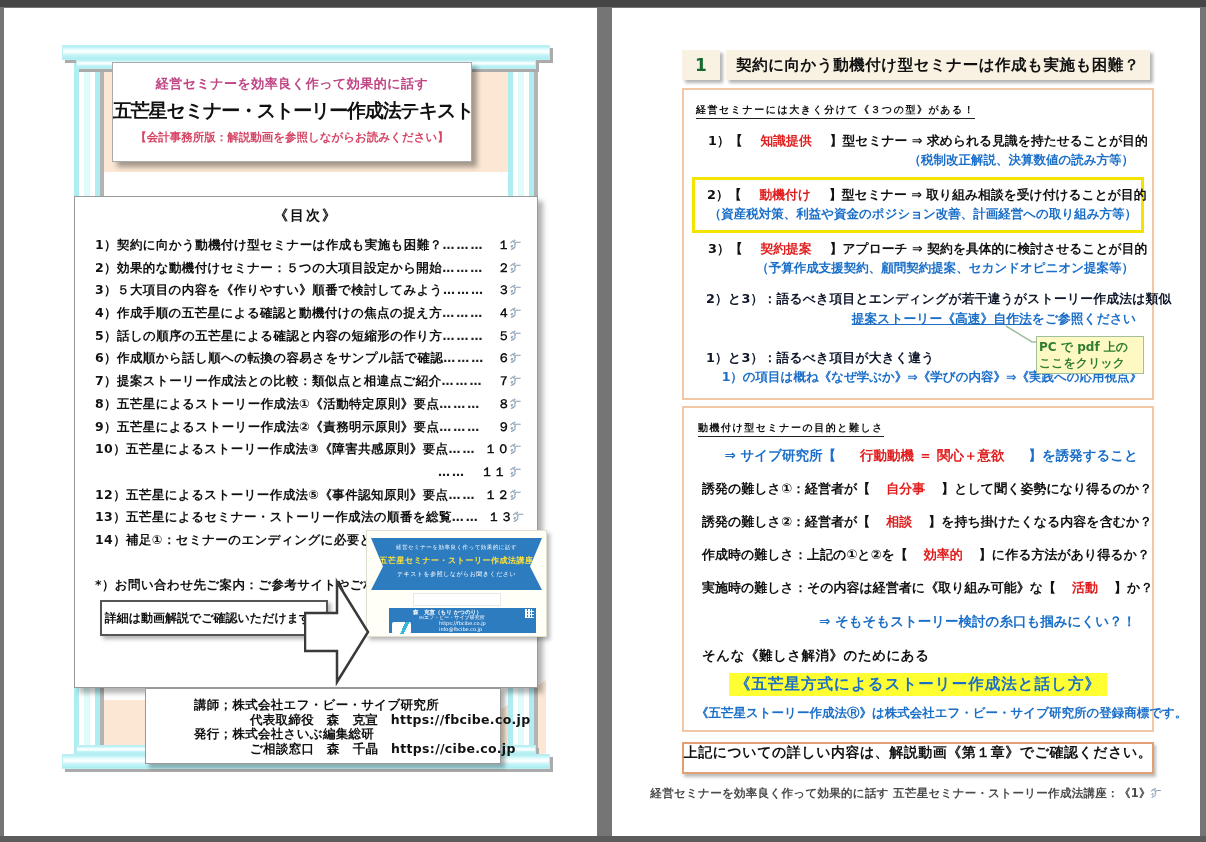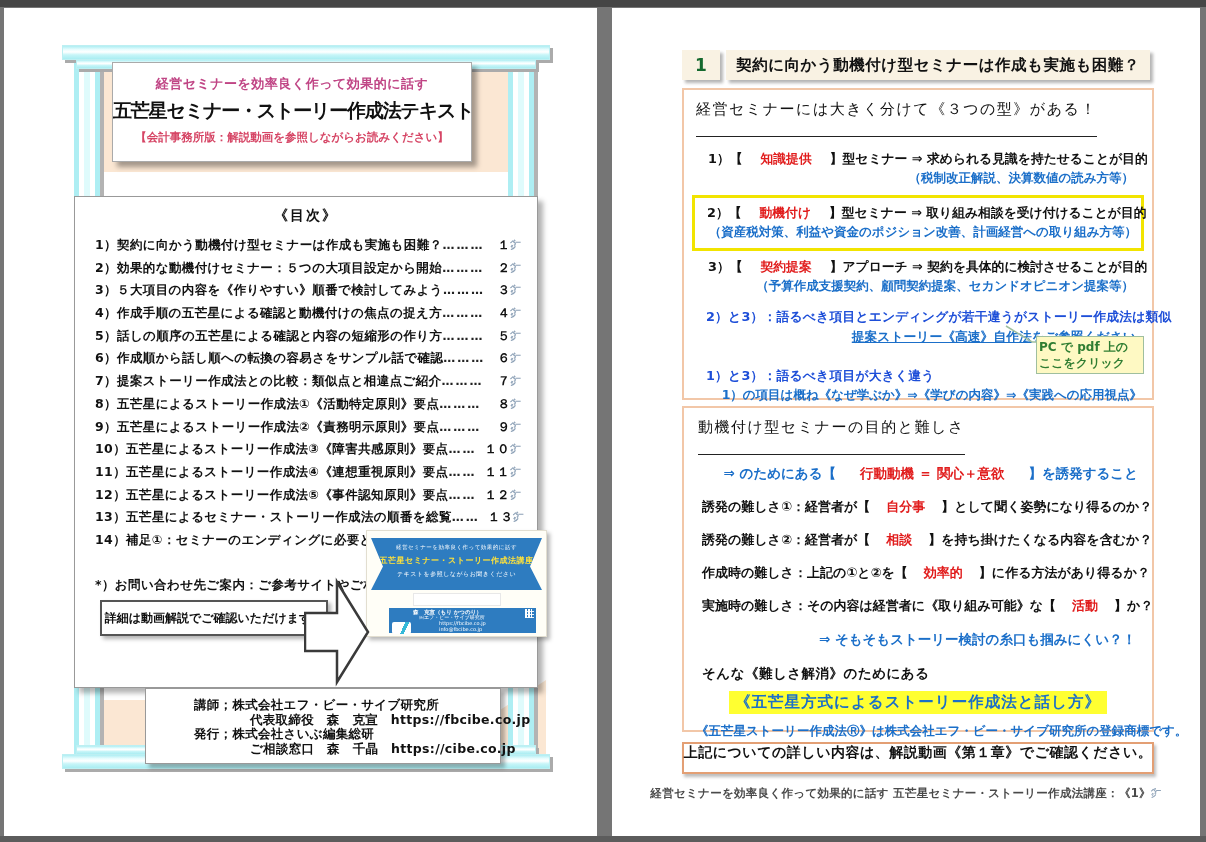--- a/index.html
+++ b/index.html
@@ -109,28 +109,28 @@
     position:absolute;left:114px;top:42px;width:424px;height:30px;background:var(--cream);
     box-shadow:3px 3px 3px #b5b5b5;display:flex;align-items:center;justify-content:center;
     font-size:15.5px;font-weight:bold;color:#111;letter-spacing:.5px;white-space:nowrap;
   }
   .cbox{
     position:absolute;left:70px;width:472px;background:#fff;border:2px solid var(--salmon);
     box-sizing:border-box;
   }
   .box1{top:80px;height:312px;padding:8px 10px;}
   .box2{top:398px;height:326px;padding:8px 12px;}
-  .heading{display:inline-block;font-size:15px;font-weight:normal;color:#111;letter-spacing:1.5px;
-    border-bottom:1.5px solid #222;padding-bottom:17px;white-space:nowrap;margin:2px 0 6px 2px;}
+  .heading{display:inline-block;font-size:10px;font-weight:bold;color:#111;letter-spacing:1.5px;
+    border-bottom:1.5px solid #222;padding-bottom:1px;white-space:nowrap;margin:2px 0 6px 2px;}
   .item-line{font-size:12.8px;font-weight:bold;color:#111;padding-left:14px;white-space:nowrap;margin-top:8px;}
   .item-line .kw{color:var(--red);margin:0 18px;}
   .note{font-size:12.5px;font-weight:bold;color:var(--blue);text-align:right;padding-right:8px;white-space:nowrap;margin-top:2px;}
   .ybox{border:3px solid #f2e400;margin:8px -2px 2px -2px;padding:2px 4px 7px 4px;}
   .ybox .item-line{padding-left:8px;margin-top:5px;}
-  .cmp{font-size:12.8px;font-weight:bold;color:#1d4ed8;padding-left:12px;white-space:nowrap;margin-top:14px;letter-spacing:.2px;}
+  .cmp{font-size:12.8px;font-weight:bold;color:#0f172a;padding-left:12px;white-space:nowrap;margin-top:14px;letter-spacing:.2px;}
   .linkline{font-size:12.8px;font-weight:bold;color:var(--blue);text-align:right;padding-right:6px;white-space:nowrap;margin-top:3px;}
   .linkline a{color:var(--blue);text-decoration:underline;cursor:pointer;}
   .cmp13{margin-top:22px;}
   .callout{
     position:absolute;right:8px;top:246px;width:102px;background:#fef9c3;border:1px solid #9fbf9f;
     text-align:left;font-size:12px;font-weight:bold;color:var(--green);padding:2px 2px;line-height:16px;
     white-space:nowrap;
   }
   .connector{position:absolute;left:300px;top:234px;}
   .goal{font-size:13.5px;font-weight:bold;color:var(--blue);text-align:right;padding-right:2px;white-space:nowrap;margin-top:4px;}
@@ -256,21 +256,20 @@
 
           <div class="toc-row">
             <span class="toc-label">10）五芒星によるストーリー作成法③《障害共感原則》要点</span>
             <span class="toc-fill"></span>
             <span class="toc-leader">……</span>
             <span class="toc-num">１０</span>
             <span class="toc-unit">㌻</span>
           </div>
 
           <div class="toc-row">
-            <span class="toc-label">11）五芒星によるストーリー作成法④《連想重視原則》要点</span>
             <span class="toc-fill"></span>
             <span class="toc-leader">……</span>
             <span class="toc-num">１１</span>
             <span class="toc-unit">㌻</span>
           </div>
 
           <div class="toc-row">
             <span class="toc-label">12）五芒星によるストーリー作成法⑤《事件認知原則》要点</span>
             <span class="toc-fill"></span>
             <span class="toc-leader">……</span>
@@ -377,21 +376,21 @@
         <div>PC で pdf 上の</div>
         <div>ここをクリック</div>
       </div>
     </div>
 
     <div class="cbox box2">
       <div>
         <span class="heading">動機付け型セミナーの目的と難しさ</span>
       </div>
       <div class="goal">
-        <span>⇒ のためにある【</span><span class="kw">行動動機 ＝ 関心＋意欲</span><span>】を誘発すること</span>
+        <span>⇒ サイブ研究所【</span><span class="kw">行動動機 ＝ 関心＋意欲</span><span>】を誘発すること</span>
       </div>
       <div>
 
           <div class="dif">
             <span>誘発の難しさ①：経営者が【</span><span class="kw">自分事</span><span>】として聞く姿勢になり得るのか？</span>
           </div>
 
           <div class="dif">
             <span>誘発の難しさ②：経営者が【</span><span class="kw">相談</span><span>】を持ち掛けたくなる内容を含むか？</span>
           </div>

